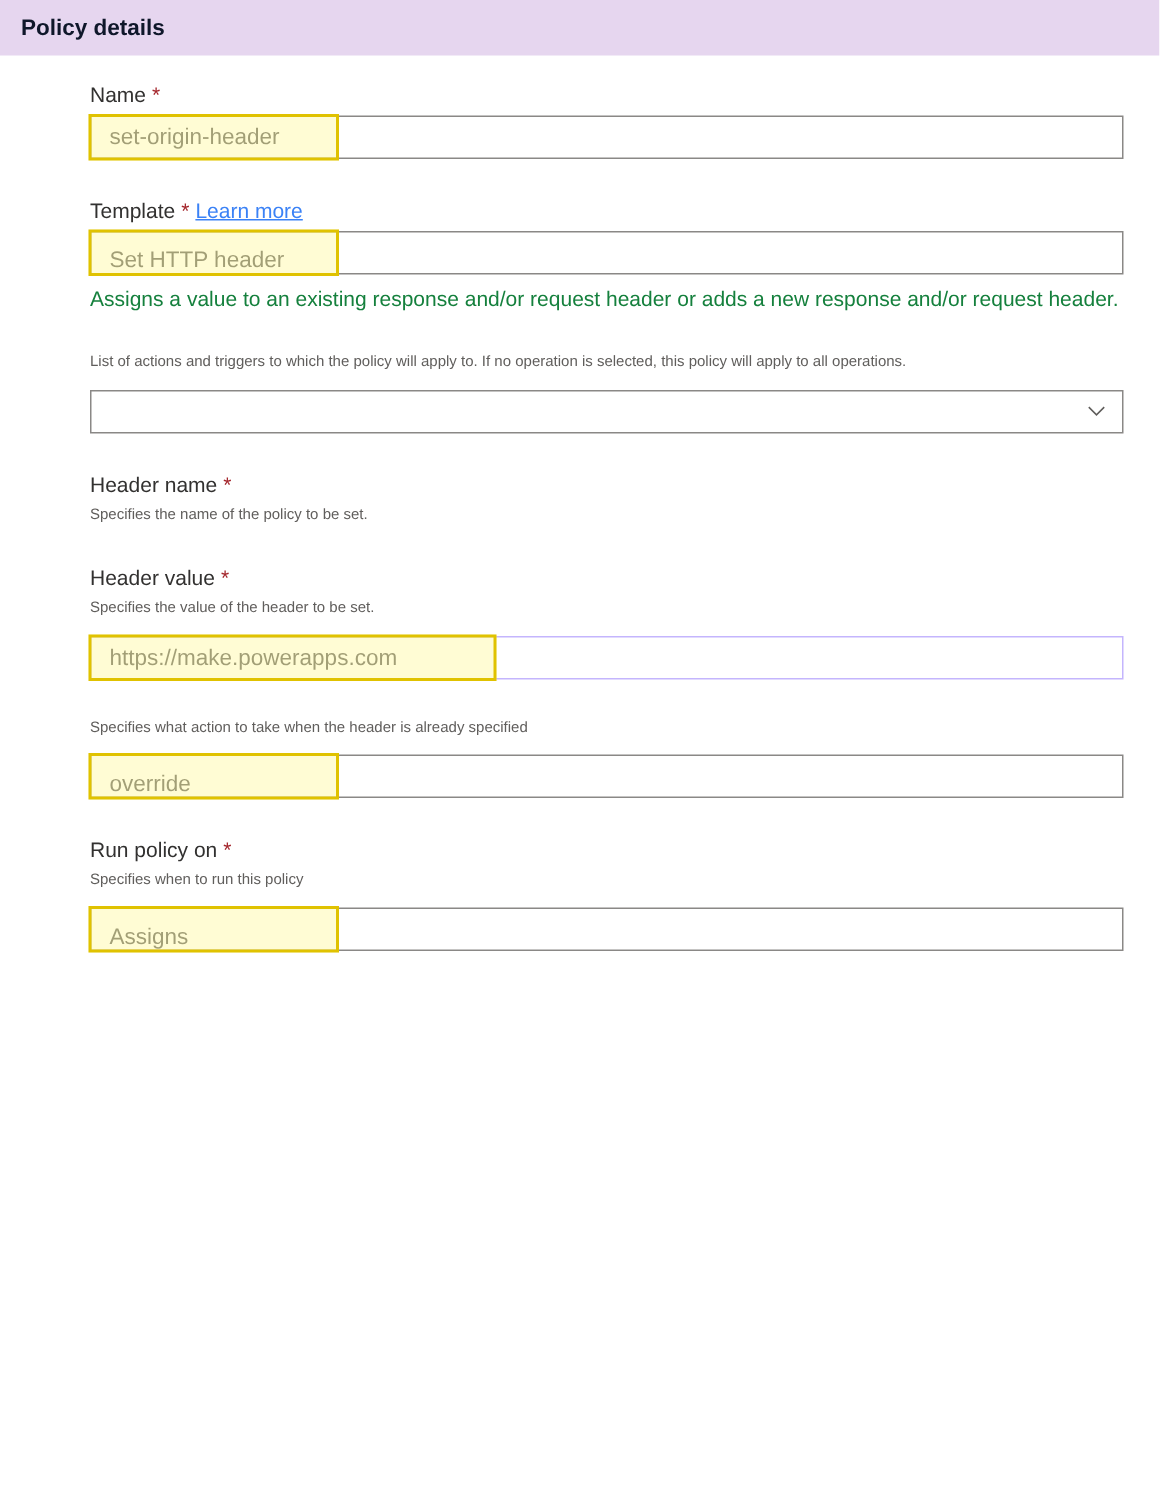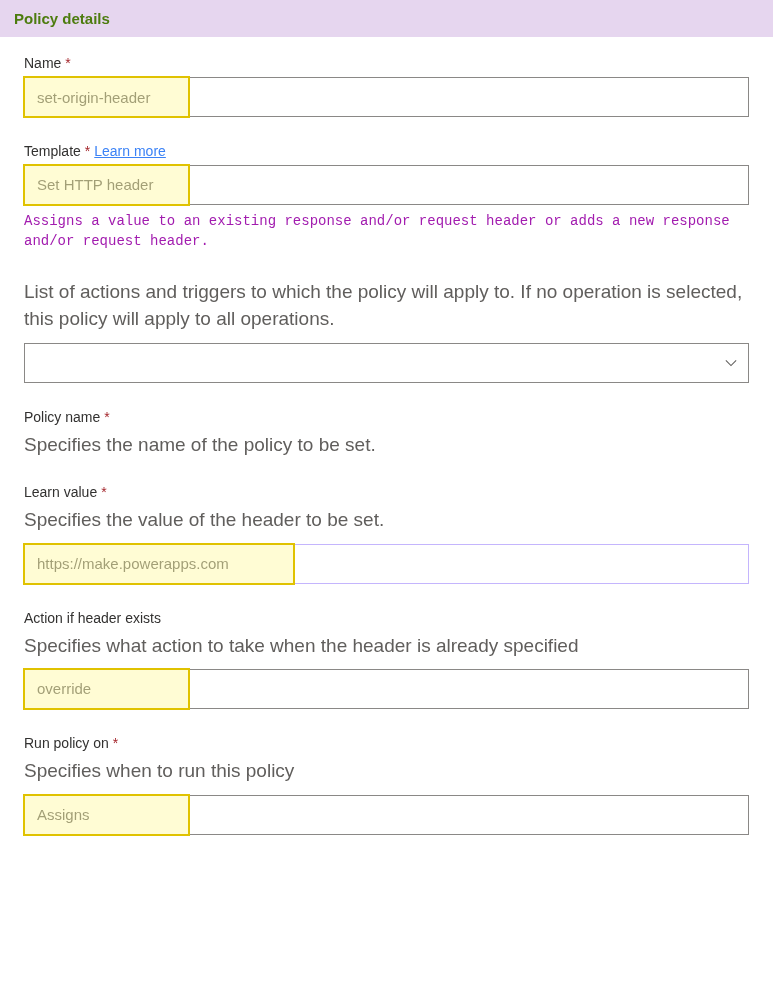--- a/index.html
+++ b/index.html
@@ -12,24 +12,25 @@
       font-size: 14px;
       color: #323130;
       background: #ffffff;
       width: 773px;
     }
     .section-header {
       background: #e6d6ef;
       padding: 10px 14px;
       font-weight: 600;
       font-size: 15px;
-      color: #4d7c0f;
+      color: #0f172a;
     }
     .form-body {
       padding: 18px 24px 20px 24px;
+      margin-left: 36px;
     }
     .field-group {
       margin-bottom: 26px;
     }
     .field-label {
       font-size: 14px;
       color: #323130;
       margin-bottom: 6px;
       display: flex;
       align-items: baseline;
@@ -38,29 +39,29 @@
     .required-star {
       color: #a4262c;
     }
     .learn-more {
       color: #3b82f6;
       text-decoration: underline;
       font-size: 14px;
       cursor: pointer;
     }
     .field-help {
-      font-size: 19px;
+      font-size: 10px;
       color: #605e5c;
       margin-bottom: 10px;
       line-height: 1.45;
     }
     .text-input,
     .select-input {
       width: 100%;
-      height: 40px;
+      height: 29px;
       border: 1px solid #8a8886;
       padding: 0 12px;
       font-size: 15px;
       font-family: inherit;
       color: #323130;
       background: #ffffff;
       outline: none;
     }
     .select-input {
       appearance: none;
@@ -99,23 +100,22 @@
       z-index: 2;
     }
     .input-hl .text-input,
     .input-hl .select-input {
       position: relative;
       z-index: 1;
     }
     .template-desc {
       margin-top: 6px;
       font-size: 14px;
-      color: #a21caf;
+      color: #15803d;
       line-height: 1.45;
-      font-family: Liberation Mono, monospace;
     }
     .focus-border {
       border: 1px solid #c4b5fd;
     }
   </style>
 </head>
 <body>
 
 <div class="section-header">
   <span>Policy details</span>
@@ -165,42 +165,39 @@
       <span class="select-chevron">
         <svg width="12" height="12" viewBox="0 0 14 14">
             <path d="M1 4 L7 10 L13 4" stroke="#605e5c" stroke-width="1.2" fill="none"></path>
           </svg>
       </span>
     </div>
   </div>
 
   <div class="field-group">
     <div class="field-label">
-      <span>Policy name</span>
+      <span>Header name</span>
       <span class="required-star">*</span>
     </div>
     <div class="field-help">Specifies the name of the policy to be set.</div>
   </div>
 
   <div class="field-group">
     <div class="field-label">
-      <span>Learn value</span>
+      <span>Header value</span>
       <span class="required-star">*</span>
     </div>
     <div class="field-help">Specifies the value of the header to be set.</div>
     <div class="hl-wrap input-hl">
       <input type="text" class="text-input focus-border" value="https://make.powerapps.com" style="">
       <div class="hl-box" style="width:272px;"></div>
     </div>
   </div>
 
   <div class="field-group">
-    <div class="field-label">
-      <span>Action if header exists</span>
-    </div>
     <div class="field-help">Specifies what action to take when the header is already specified</div>
     <div class="hl-wrap input-hl">
       <div class="select-wrap">
         <div class="select-input">
           <span style="line-height:38px;">override</span>
         </div>
         <span class="select-chevron">
           <svg width="14" height="14" viewBox="0 0 14 14">
               <path d="M1 4 L7 10 L13 4" stroke="#605e5c" stroke-width="1.2" fill="none"></path>
             </svg>

